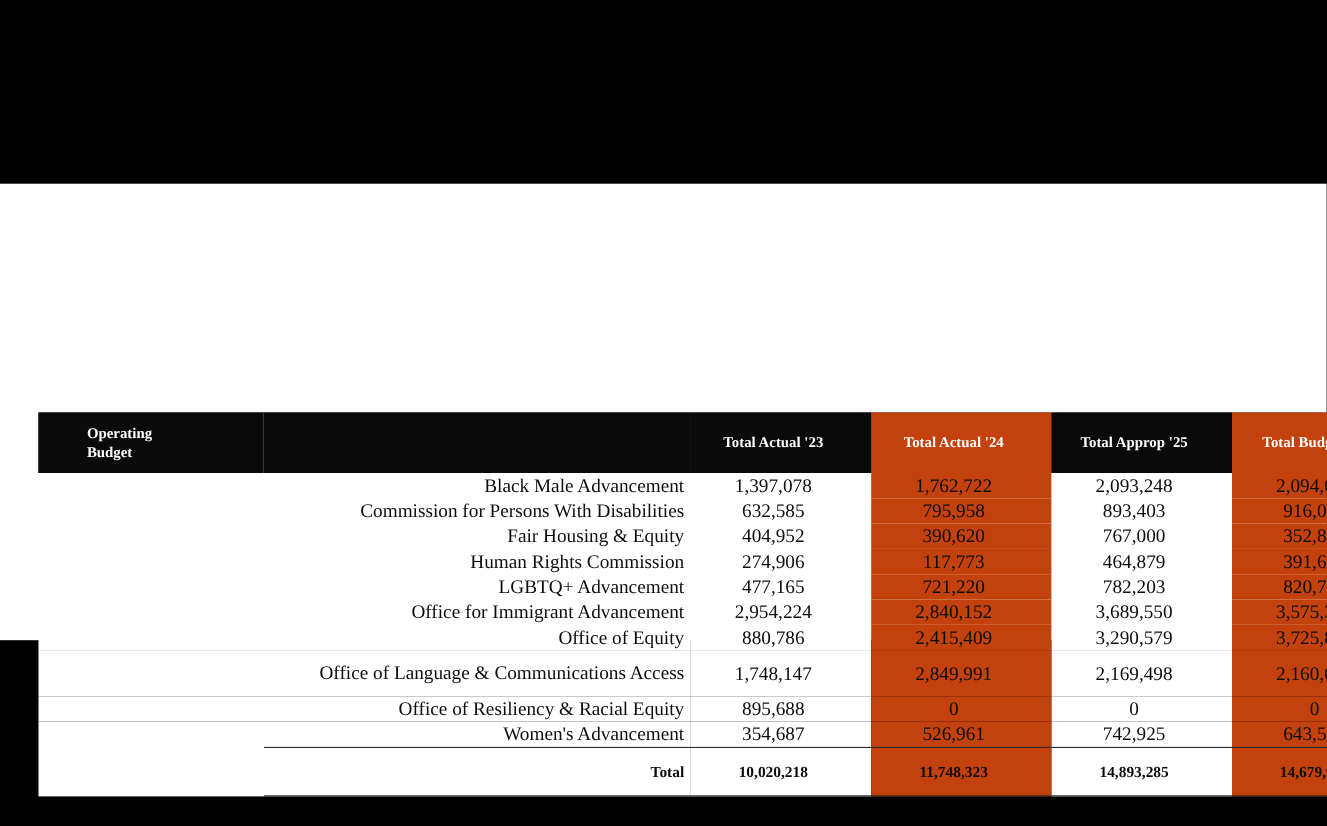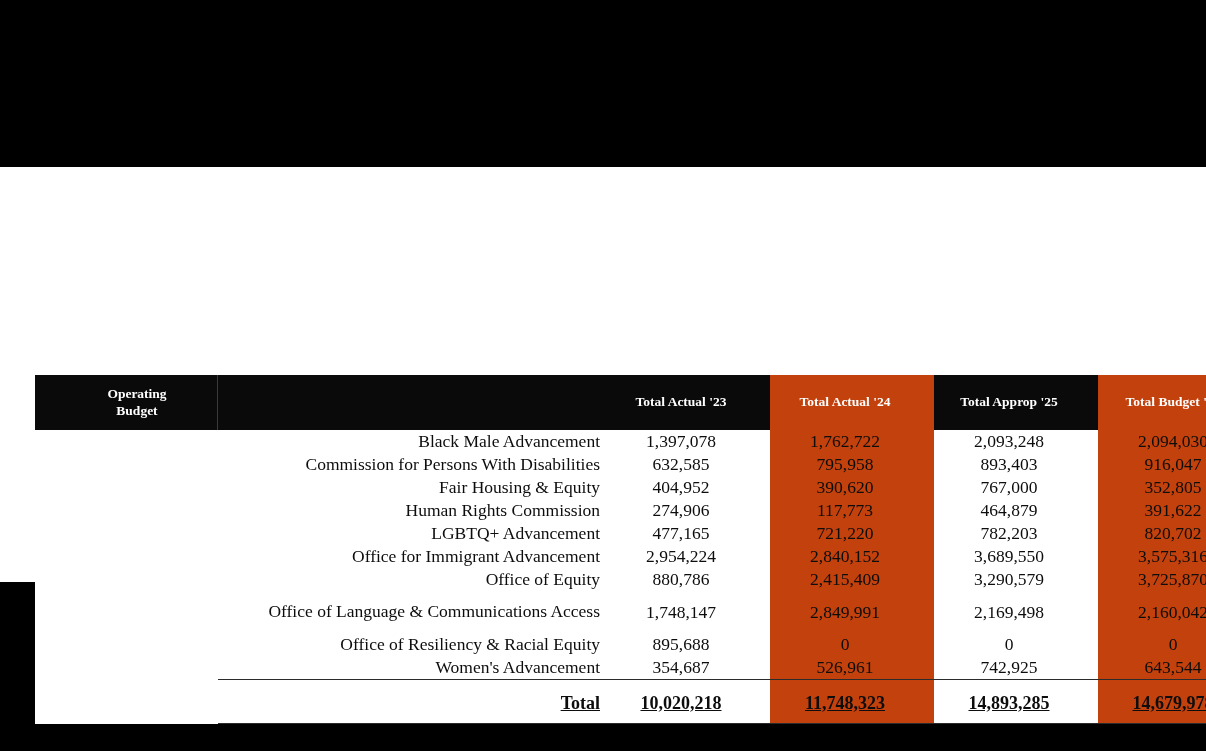--- a/index.html
+++ b/index.html
@@ -55,22 +55,22 @@
     font-family: "Liberation Serif", "DejaVu Serif", serif;
     font-weight: bold;
     font-size: 13.5px;
     line-height: 1.22;
     padding: 0;
     height: 55px;
     vertical-align: middle;
     border: none;
   }
   th.h-title {
-    text-align: center;
-    padding-left: 22px;
+    text-align: left;
+    padding-left: 44px;
     width: 160px;
     border-right: 1px solid #3a3a3a;
   }
   th.h-spacer {
     width: 388px;
   }
   th.h-num {
     padding-right: 14px;
     width: 150px;
   }
@@ -113,24 +113,23 @@
   tbody tr.data-row td {
     height: 23px;
   }
   tbody tr.data-row.tall td {
     height: 42px;
   }
 
   
   tr.total-row td {
     font-weight: bold;
-    font-size: 18px;
+    font-size: 14px;
     height: 40px;
     padding-top: 3px;
-    text-decoration: underline;
   }
   tr.total-row td.c-label {
     padding-left: 11px;
   }
   
   tr.total-row td.ruled {
     border-top: 1.4px solid #2b2b2b;
   }
   
   tr.total-row td.bottom {

